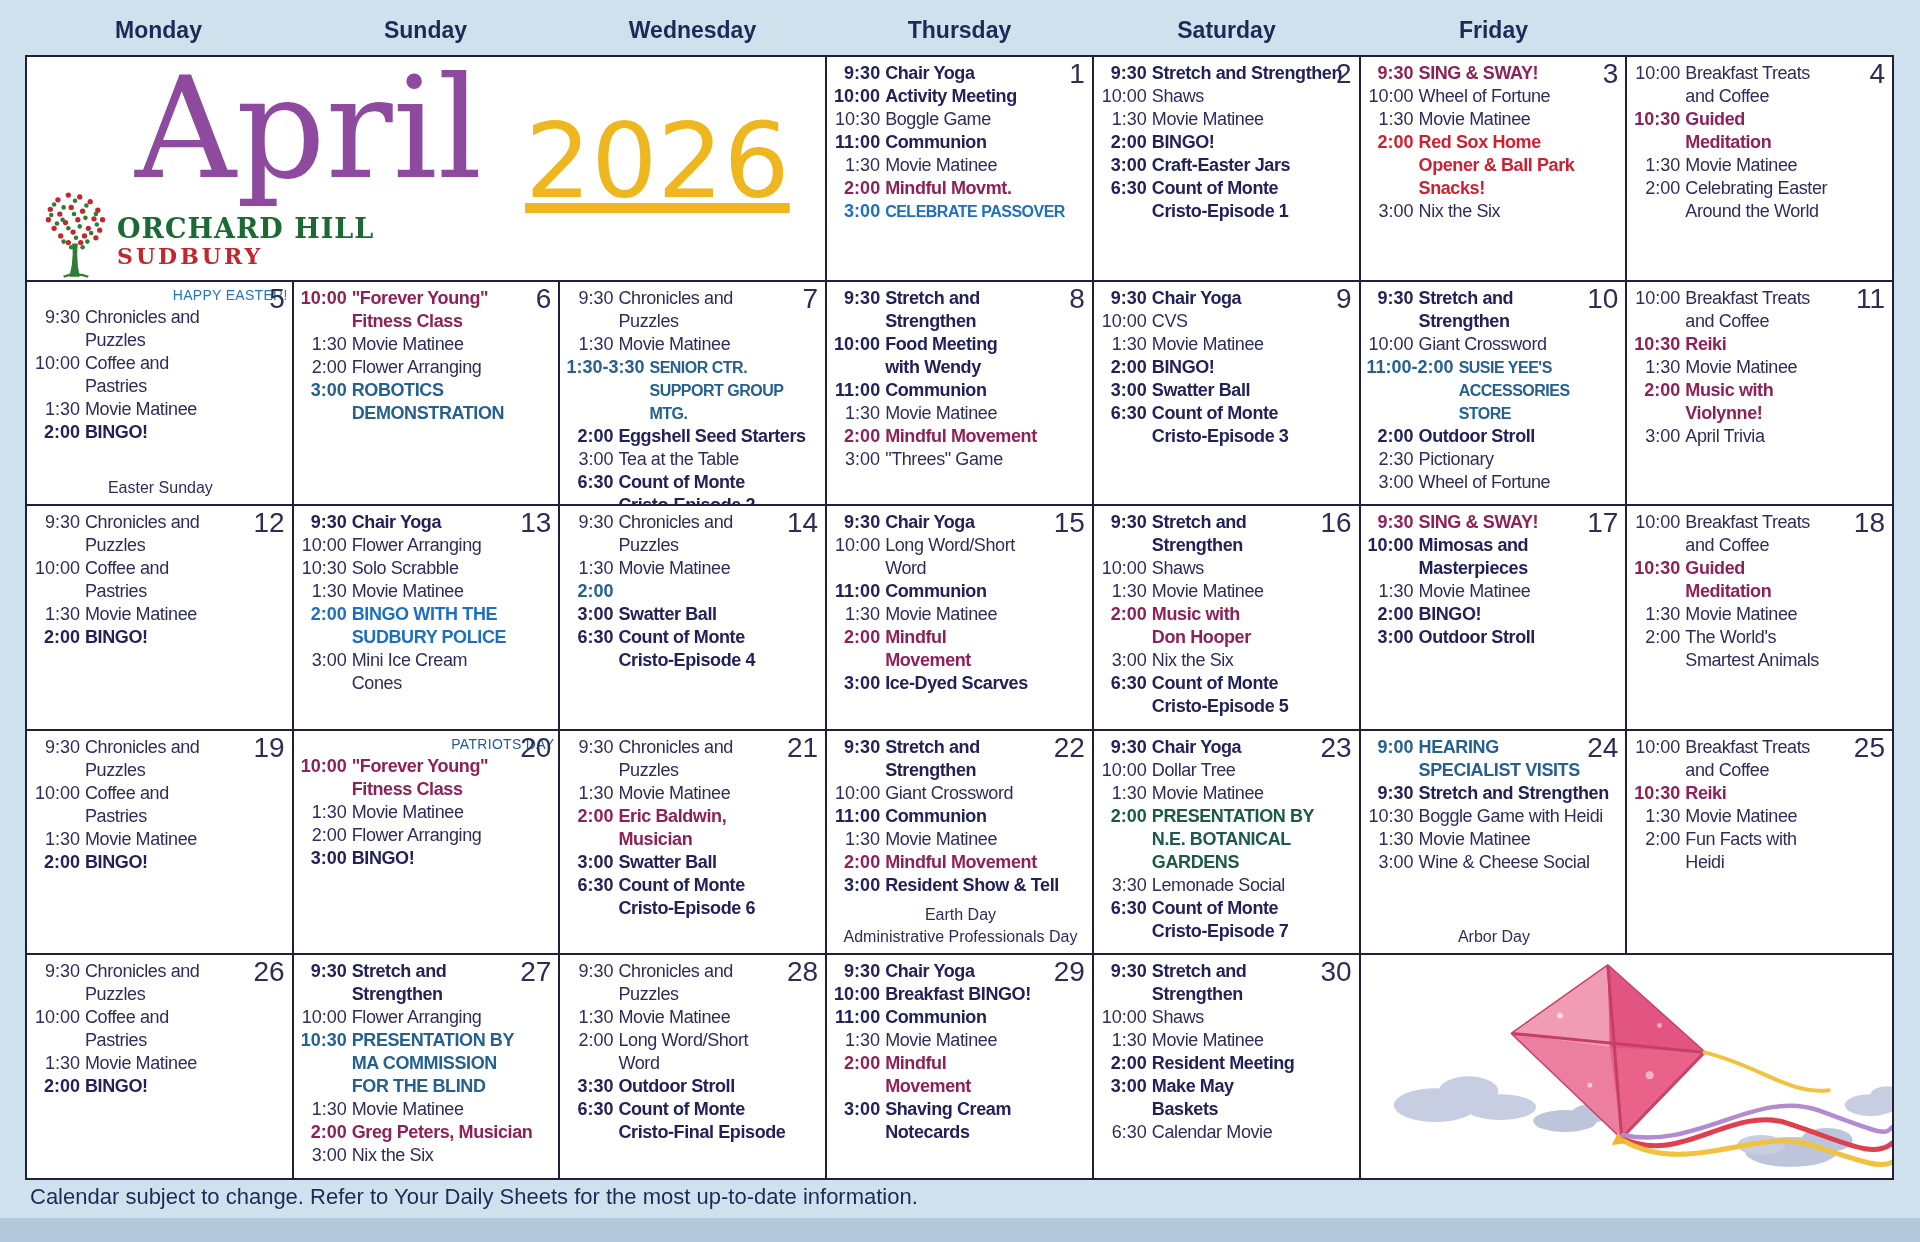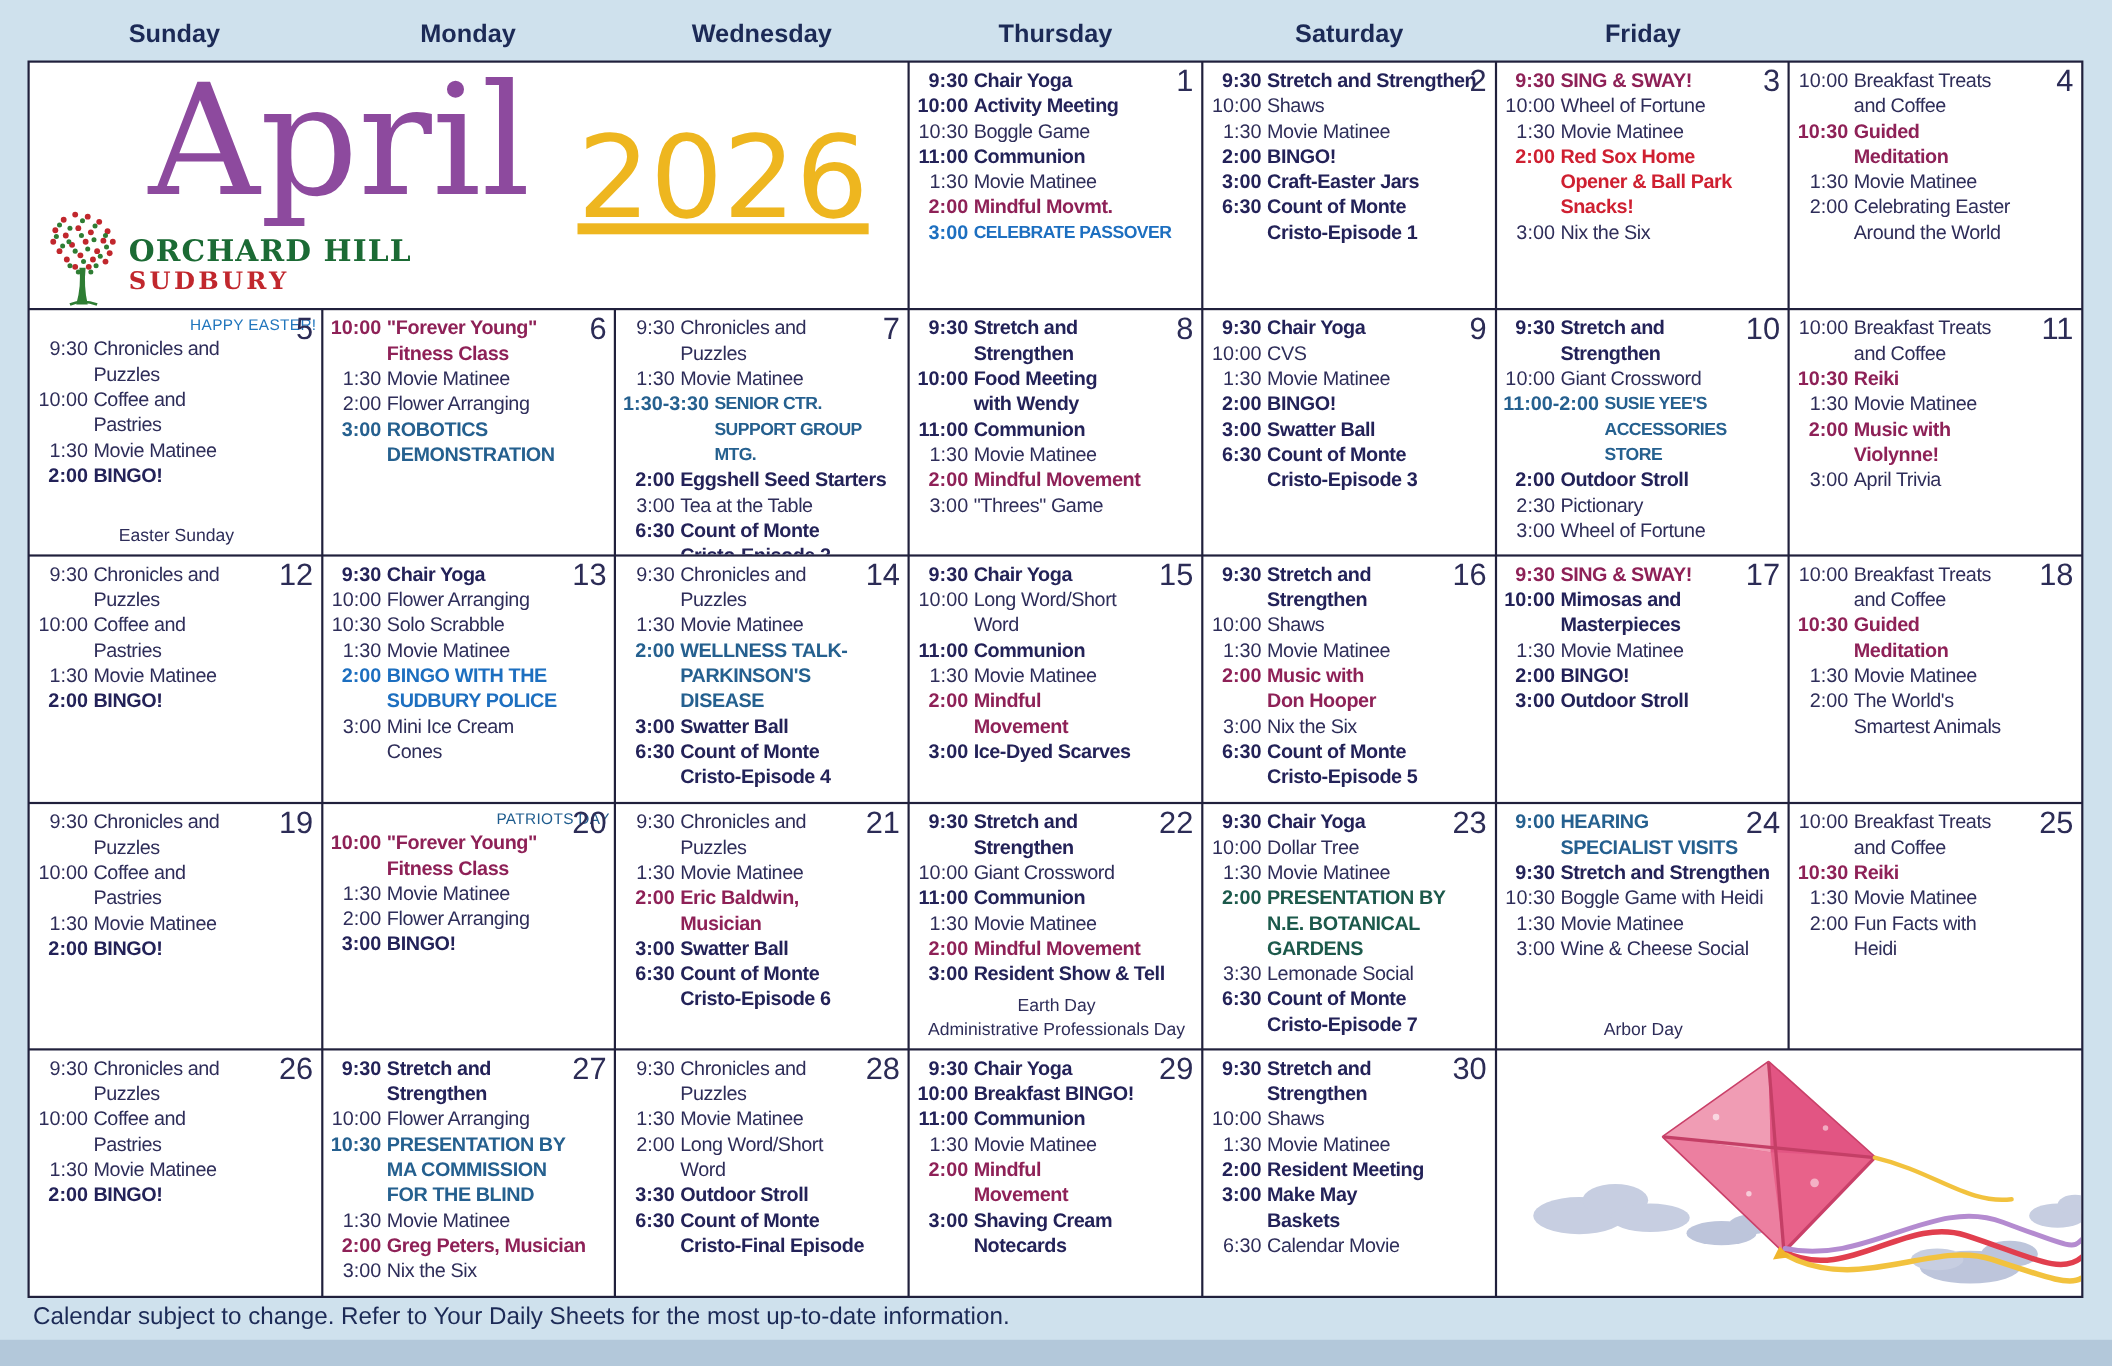--- a/index.html
+++ b/index.html
@@ -45,22 +45,22 @@
   .kite-cell{padding:0;}
   .kite-cell svg{display:block;width:100%;height:100%;}
   .footer{position:absolute;left:30px;top:1184px;font-size:22px;color:var(--weekday-text,#1c2a56);}
   .bottom-band{position:absolute;left:0;bottom:0;width:100%;height:24px;background:var(--bottom-band,#b3c8da);}
 </style>
 </head>
 <body>
 
 <div class="page">
   <div class="weekdays">
+    <div>Monday</div>
     <div>Sunday</div>
-    <div>Monday</div>
     <div>Wednesday</div>
     <div>Thursday</div>
     <div>Saturday</div>
     <div>Friday</div>
   </div>
   <div class="grid">
       <div class="cell title-cell" style="grid-column: span 3;">
   <div class="title-inner">
     <div class="t-april">April</div>
     <div class="t-year">2026</div>
@@ -498,23 +498,20 @@
             <span class="t">9:30</span>
             <span class="x">Chronicles and
 Puzzles</span>
           </div>
           <div class="ev s-n">
             <span class="t">1:30</span>
             <span class="x">Movie Matinee</span>
           </div>
           <div class="ev s-st">
             <span class="t">2:00</span>
-            <span class="x">WELLNESS TALK-
-PARKINSON'S
-DISEASE</span>
           </div>
           <div class="ev s-b">
             <span class="t">3:00</span>
             <span class="x">Swatter Ball</span>
           </div>
           <div class="ev s-b">
             <span class="t">6:30</span>
             <span class="x">Count of Monte
 Cristo-Episode 4</span>
           </div>

